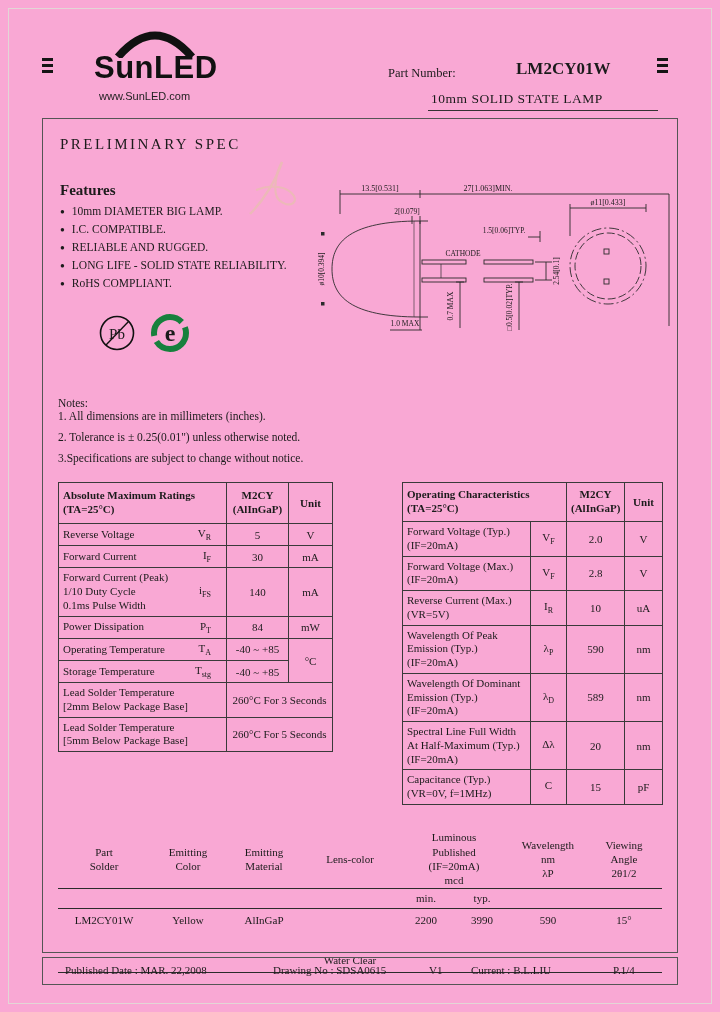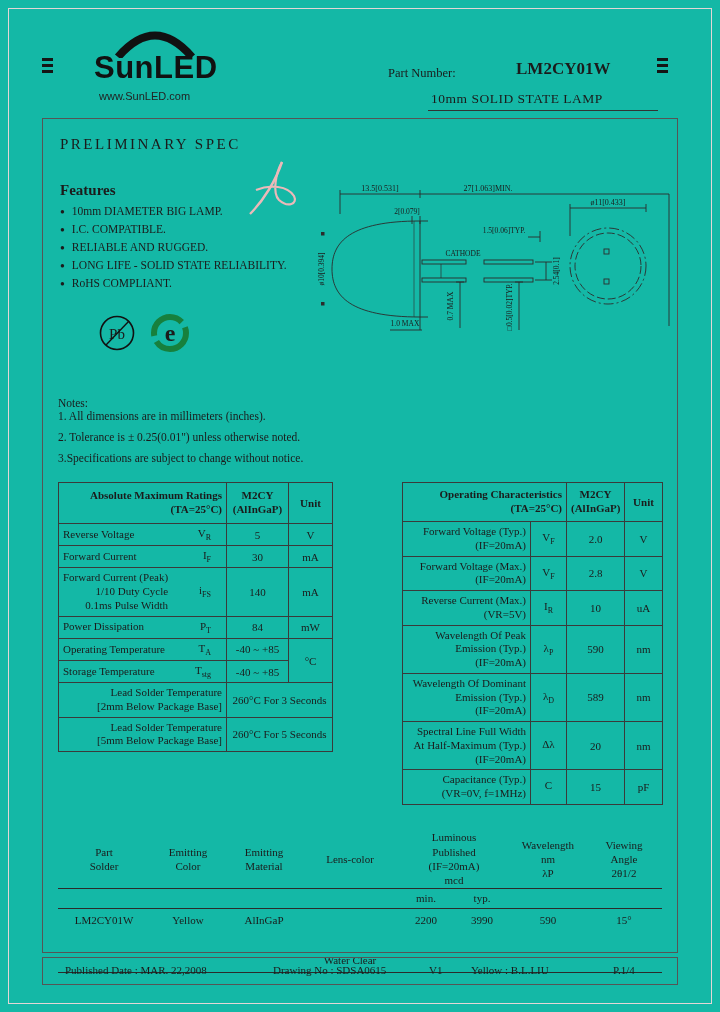--- a/index.html
+++ b/index.html
@@ -1,16 +1,16 @@
 <!DOCTYPE html>
 <html><head>
 <meta charset="utf-8">
 <style>
   html,body { margin:0; padding:0; background:#fdf3f3; }
-  .page { position:relative; width:720px; height:1012px; background:#14b8a6;
+  .page { position:relative; width:720px; height:1012px; background:#f9a8d4;
           font-family:"Liberation Serif","DejaVu Serif",serif; color:#1b1b1b; overflow:hidden; }
   .abs { position:absolute; }
   .sheet-border { position:absolute; inset:8px; border:1px solid #e3d6d6; pointer-events:none; }
 
   
   .menu-bars { display:flex; flex-direction:column; gap:3px; }
   .menu-bars i { display:block; width:11px; height:3px; background:#151515; }
   .logo-text { font-family:"Liberation Sans","DejaVu Sans",sans-serif; font-weight:bold; font-size:31px; letter-spacing:0.5px; color:#111; }
   .logo-url  { font-family:"Liberation Sans","DejaVu Sans",sans-serif; font-size:11px; color:#222; }
   .pn-label { font-size:12.5px; }
@@ -23,21 +23,21 @@
   .feat-title { font-size:15px; font-weight:bold; }
   .feat-item { font-size:11.5px; margin-bottom:6px; display:flex; align-items:center; }
   .feat-item .bullet { font-size:8px; margin-right:7px; }
 
   .notes { font-size:11.5px; }
   .notes .nt { margin-bottom:1px; }
   .notes .ni { margin-bottom:9px; }
 
   table { border-collapse:collapse; table-layout:fixed; font-size:11px; color:#1b1b1b; }
   td { border:1px solid #3a3a3a; padding:3px 4px; vertical-align:middle; }
-  .pre { white-space:pre-line; line-height:1.25;text-align:right; }
+  .pre { white-space:pre-line; line-height:1.25; }
   .th { font-weight:bold; }
   .ctr { text-align:center; }
   .pcell { display:flex; justify-content:space-between; align-items:center; }
   .pcell .symw { margin-left:3px; margin-right:11px; white-space:nowrap; }
   sub { font-size:8px; }
 
   
   .sel-row { display:flex; }
   .sel-h { display:flex; align-items:center; justify-content:center; text-align:center;
            font-size:11px; white-space:pre-line; line-height:1.3; min-height:58px; }
@@ -384,16 +384,16 @@
       <div class="sel-c" style="width:76px;">590</div>
       <div class="sel-c" style="width:76px;">15°</div>
     </div>
     <div class="sel-line"></div>
   </div>
 
   <div class="abs footerbox" style="left:42px; top:957px; width:634px; height:26px;">
     <span style="left:22px;">Published Date : MAR. 22,2008</span>
     <span style="left:230px;">Drawing No : SDSA0615</span>
     <span style="left:386px;">V1</span>
-    <span style="left:428px;">Yellow : B.L.LIU</span>
+    <span style="left:428px;">Current : B.L.LIU</span>
     <span style="left:570px;">P.1/4</span>
   </div>
 </div>
 
 </body></html>

